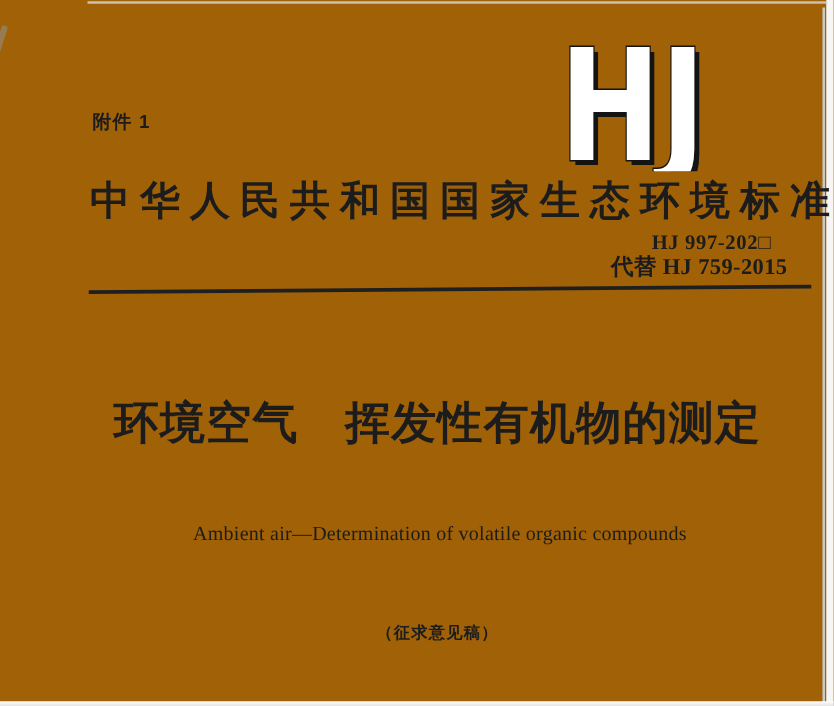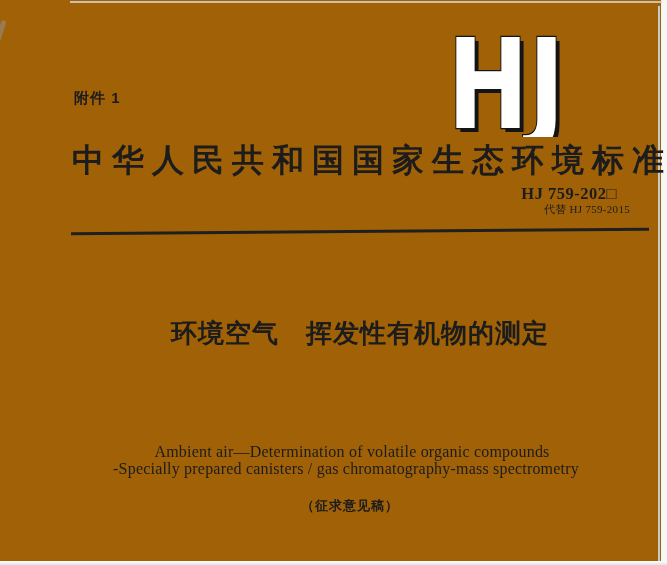--- a/index.html
+++ b/index.html
@@ -38,45 +38,45 @@
     white-space:nowrap; line-height:1;
   }
 
   .std-number {
     position:absolute; right:50px; top:184px;
     font-size:16.5px; font-weight:700; letter-spacing:.5px; line-height:1.2;
     white-space:nowrap;
   }
   .replaces {
     position:absolute; right:37px; top:203px;
-    font-size:11px; font-weight:400; letter-spacing:.3px; line-height:1.2;
+    font-size:18px; font-weight:700; letter-spacing:.3px; line-height:1.2;
     white-space:nowrap;
   }
 
   .rule {
     position:absolute; left:71px; top:230px; width:578px; height:2.5px;
     background:#1f1f1f; transform:rotate(-0.45deg);
   }
 
   
   .cn-title {
-    position:absolute; left:360px; transform:translateX(-50%);
+    position:absolute; left:350px; transform:translateX(-50%);
     font-family:"Liberation Sans", sans-serif;
-    font-weight:700; font-size:26px; letter-spacing:1px;
+    font-weight:700; font-size:36px; letter-spacing:1px;
     white-space:nowrap; line-height:1;
   }
   .cn-title.l1 { top:320px; }
   .cn-title.l2 { top:361px; }
 
   .en-title {
     position:absolute; transform:translateX(-50%);
     font-family:"Liberation Serif", serif;
     font-size:16px; letter-spacing:.2px; white-space:nowrap; line-height:1;
   }
-  .en-title.l1 { left:352px; top:420px;margin-top:24px; }
+  .en-title.l1 { left:352px; top:420px; }
   .en-title.l2 { left:346px; top:461px; }
 
   .draft-note {
     position:absolute; left:350px; top:499px; transform:translateX(-50%);
     font-family:"Liberation Sans", sans-serif;
     font-size:13px; font-weight:600; letter-spacing:1px;
     white-space:nowrap; line-height:1;
   }
 </style>
 </head>
@@ -94,25 +94,24 @@
 
   <svg class="logo" viewBox="0 0 145 102" aria-hidden="true">
     <g transform="scale(0.78,1)">
       <text x="7" y="97" fill="#141414">HJ</text>
       <text x="2" y="93" fill="#ffffff" stroke="#141414" stroke-width="2.5" paint-order="stroke">HJ</text>
     </g>
   </svg>
 
   <div class="org-title">中华人民共和国国家生态环境标准</div>
 
-  <div class="std-number">HJ 759-202□</div>
+  <div class="std-number">HJ 997-202□</div>
   <div class="replaces">代替 HJ 759-2015</div>
 
   <div class="rule"></div>
 
   <div class="cn-title l1">环境空气　挥发性有机物的测定</div>
 
   <div class="en-title l1">Ambient air—Determination of volatile organic compounds</div>
-  <div class="en-title l2">-Specially prepared canisters / gas chromatography-mass spectrometry</div>
 
   <div class="draft-note">（征求意见稿）</div>
 
 </div>
 
 </body></html>

